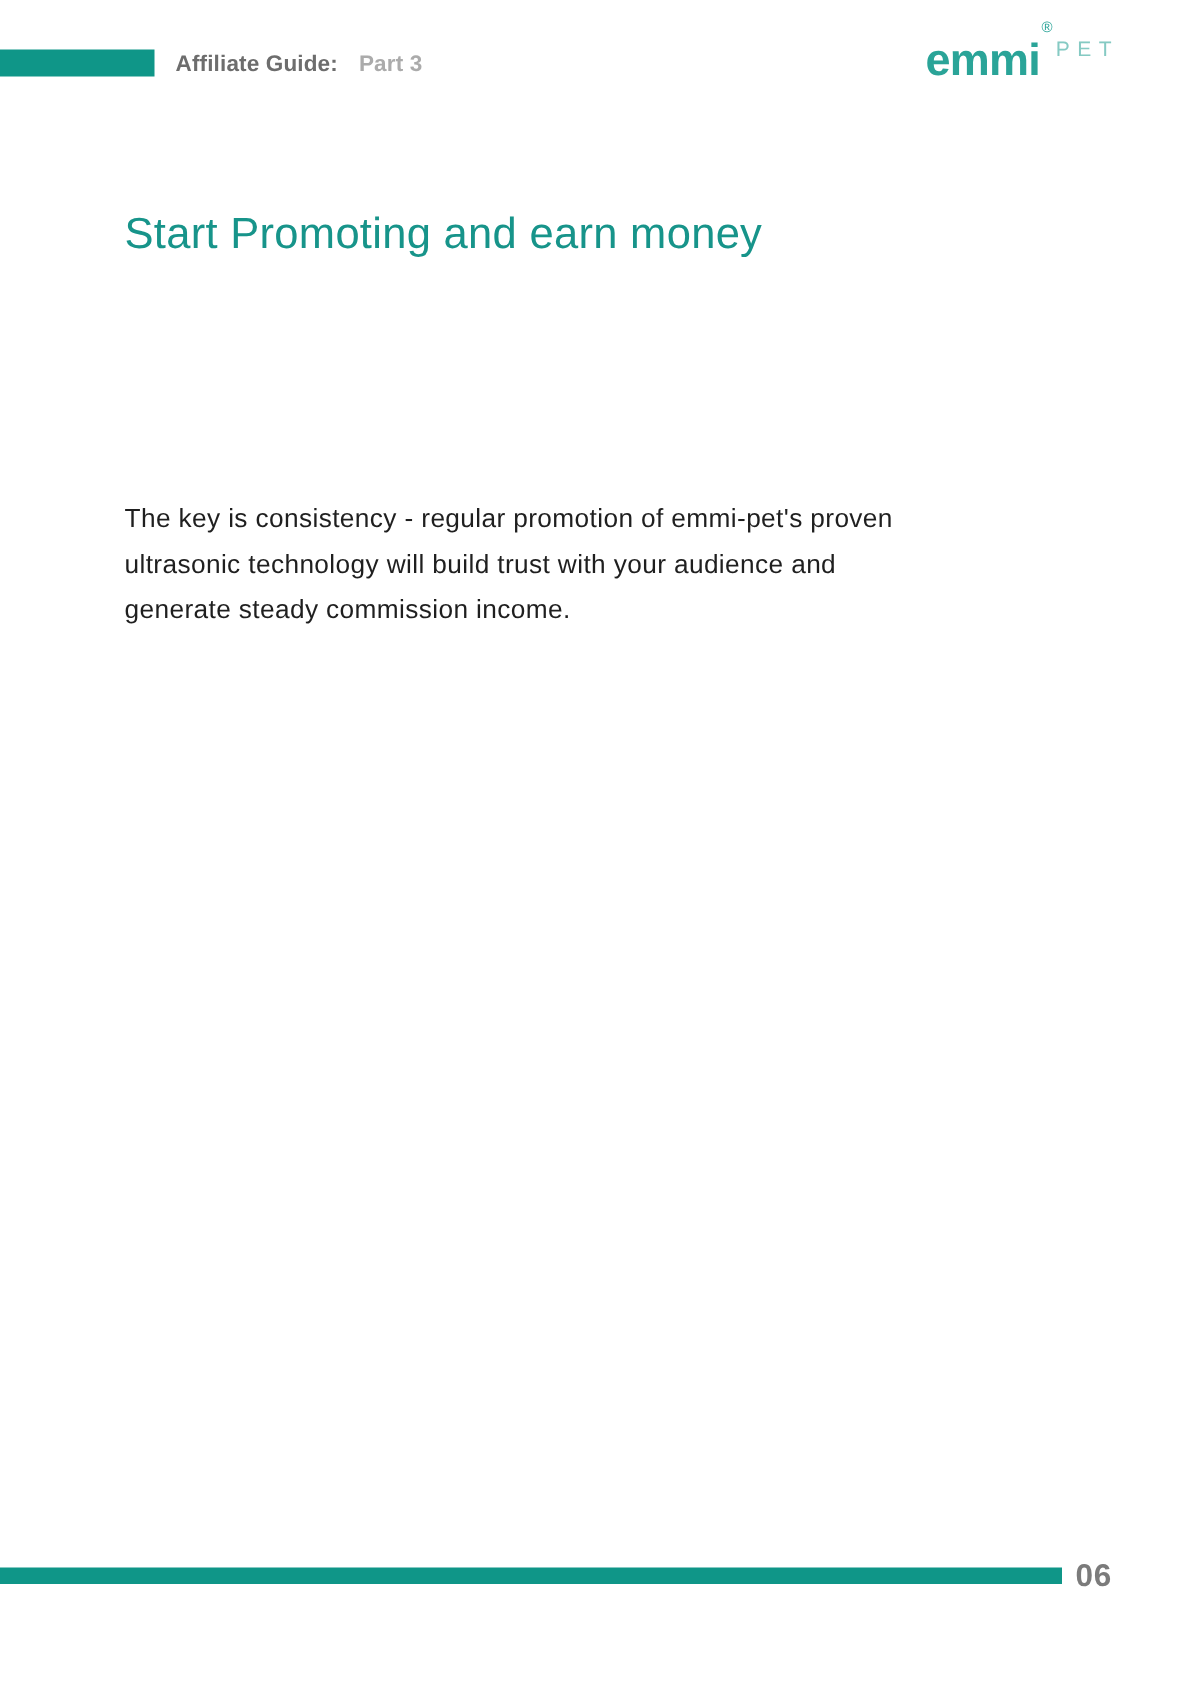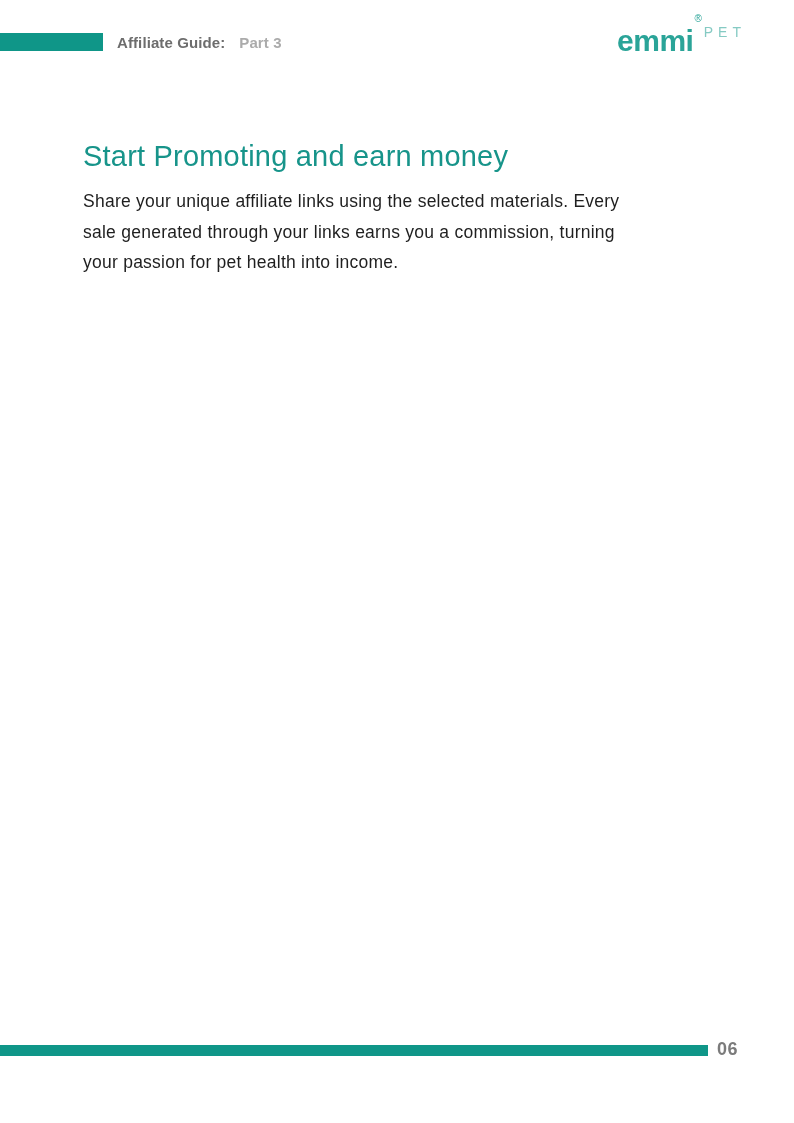--- a/index.html
+++ b/index.html
@@ -114,21 +114,21 @@
     left: 0;
     top: 1045px;
     width: 708px;
     height: 11px;
     background: var(--accent-teal);
   }
   .page-number {
     position: absolute;
     left: 717px;
     top: 1039px;
-    font-size: 18px;
+    font-size: 21px;
     font-weight: 700;
     color: var(--page-number-gray);
     letter-spacing: 0.5px;
   }
 </style>
 </head>
 <body>
 
 <div class="page">
 
@@ -139,23 +139,23 @@
   </div>
 
   <div class="logo">
     <span class="logo-emmi">emmi</span>
     <span class="logo-reg">®</span>
     <span class="logo-pet">PET</span>
   </div>
 
   <h1 class="section-heading">Start Promoting and earn money</h1>
 
-  <div class="paragraph paragraph-1">
-    <div class="line">Share your unique affiliate links using the selected materials. Every</div>
-    <div class="line">sale generated through your links earns you a commission, turning</div>
-    <div class="line">your passion for pet health into income.</div>
+
+  <div class="paragraph paragraph-2">
+    <div class="line">The key is consistency - regular promotion of emmi-pet's proven</div>
+    <div class="line">ultrasonic technology will build trust with your audience and</div>
+    <div class="line">generate steady commission income.</div>
   </div>
-
 
   <div class="footer-bar"></div>
   <div class="page-number">06</div>
 
 </div>
 
 </body></html>

